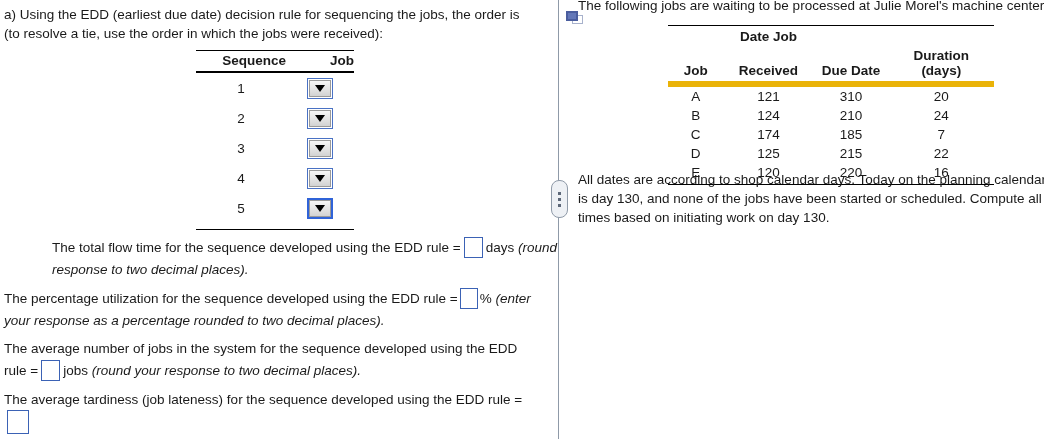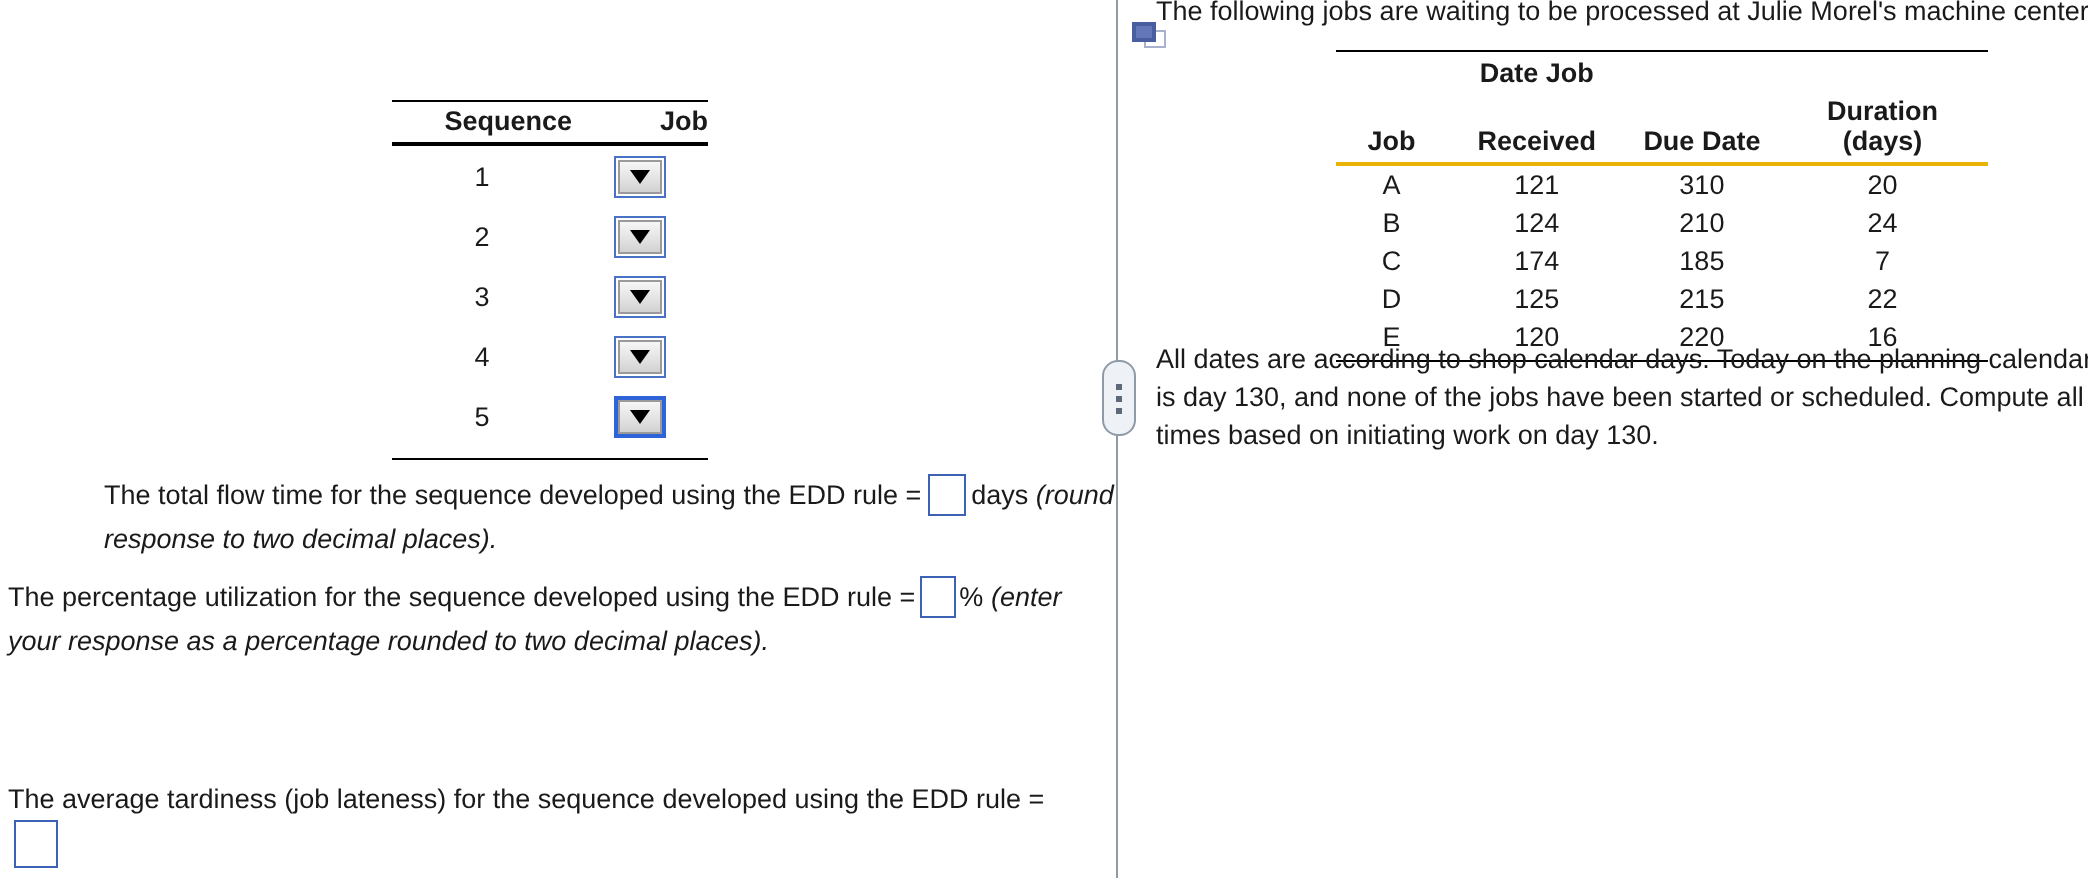--- a/index.html
+++ b/index.html
@@ -192,21 +192,21 @@
     width: 326px;
     border-collapse: collapse;
     font-size: 13.5px;
   }
   #jobs-table th {
     font-weight: bold;
     text-align: center;
     vertical-align: bottom;
     padding: 1px 6px 3px 6px;
     line-height: 15px;
-    border-bottom: 2px solid #eab308;
+    border-bottom: 6px solid #eab308;
   }
   #jobs-table thead tr:first-child th {
     border-top: 1px solid #000;
     border-bottom: none;
     padding-top: 3px;
     margin-top: 44px;
   }
   #jobs-table td {
     text-align: center;
     padding: 1px 6px;
@@ -227,20 +227,21 @@
     top: 170px;
     width: 478px;
     line-height: 19px;
   }
 </style>
 </head>
 <body>
 
 <div id="left-pane">
 
+  <div id="question-a" class="q-text">a) Using the EDD (earliest due date) decision rule for sequencing the jobs, the order is (to resolve a tie, use the order in which the jobs were received):</div>
 
   <table id="sequence-table">
     <thead>
       <tr>
         <th class="col-seq">Sequence</th>
         <th class="col-job">Job</th>
       </tr>
     </thead>
     <tbody>
       <tr>
@@ -299,20 +300,25 @@
   <div id="para-flow-time" class="answer-para">
     <span>The total flow time for the sequence developed using the EDD rule =</span><span class="blank-box blank-sm"></span><span>days</span>
     <em>(round your response to two decimal places).</em>
   </div>
 
   <div id="para-utilization" class="answer-para">
     <span>The percentage utilization for the sequence developed using the EDD rule =</span><span class="blank-box blank-md"></span><span>%</span>
     <em>(enter your response as a percentage rounded to two decimal places).</em>
   </div>
 
+  <div id="para-avg-jobs" class="answer-para">
+    <span>The average number of jobs in the system for the sequence developed using the EDD</span><br>
+    <span>rule =</span><span class="blank-box blank-sm"></span><span>jobs</span>
+    <em>(round your response to two decimal places).</em>
+  </div>
 
   <div id="para-tardiness" class="answer-para">
     <span>The average tardiness (job lateness) for the sequence developed using the EDD rule =</span><span class="blank-box blank-lg"></span><br>
     <span>days</span>
     <em>(round your response to two decimal places).</em>
   </div>
 
 </div>
 
 <div id="vertical-divider"></div>

